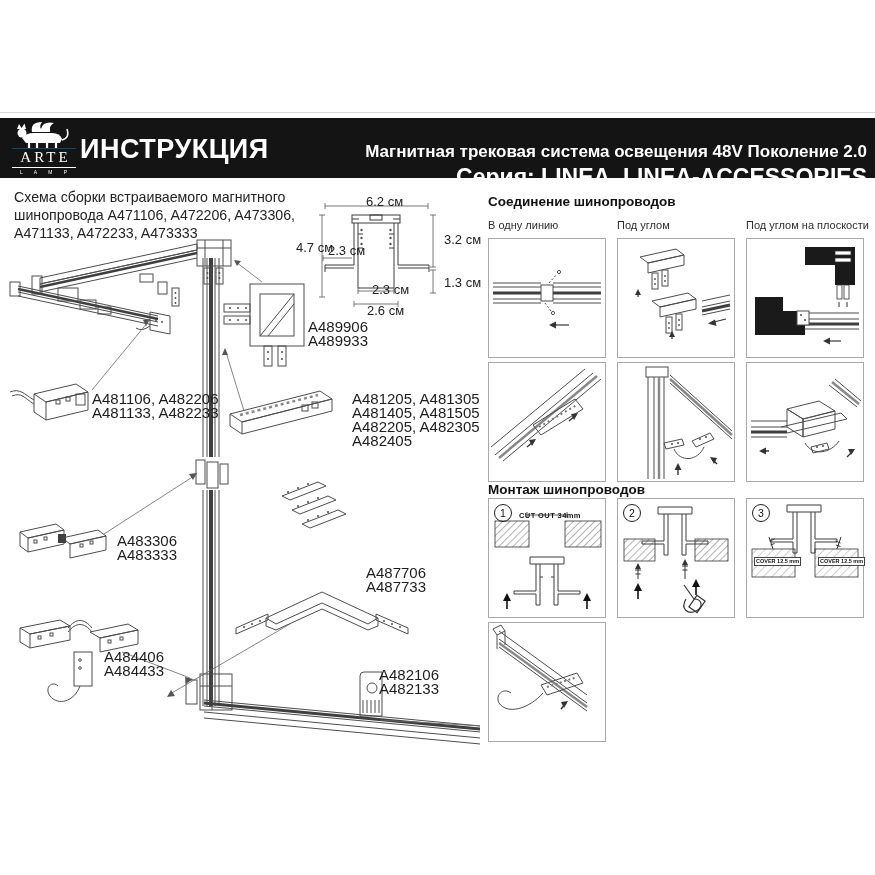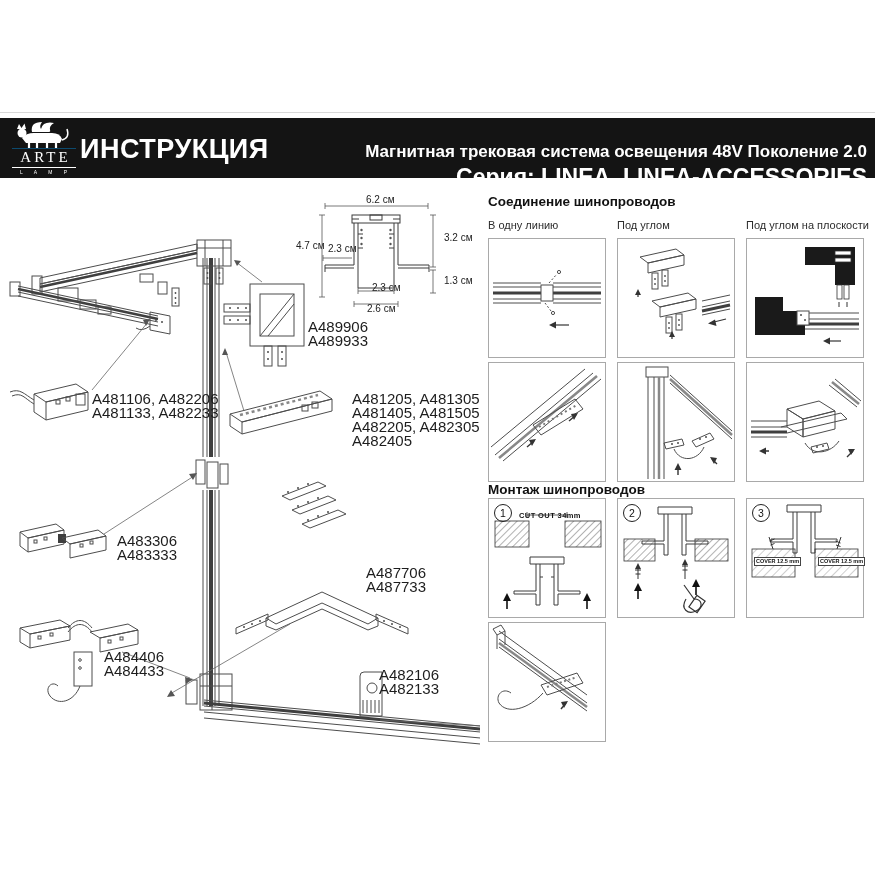--- a/index.html
+++ b/index.html
@@ -11,21 +11,21 @@
   .logo{position:absolute;left:12px;top:2px;width:64px;height:56px;text-align:center;}
   .logo-brand{font-family:"Liberation Serif", serif;font-size:15px;letter-spacing:3px;
               border-top:1px solid #0c4a6e;border-bottom:1px solid #fff;padding:0 0 1px 3px;margin-top:-2px;}
   .logo-sub{font-size:5px;letter-spacing:5px;padding-left:4px;margin-top:1px;}
   .doc-title{position:absolute;left:80px;top:16px;font-size:27px;font-weight:700;letter-spacing:.5px;}
   .hdr-right{position:absolute;right:8px;top:3px;text-align:right;margin-top:21px;}
   .hdr-line1{font-size:17px;font-weight:600;}
   .hdr-line2{font-size:23px;font-weight:700;margin-top:2px;}
   
   .intro{position:absolute;left:14px;top:188px;width:300px;font-size:14.2px;line-height:18px;color:#232323;}
-  .dimlbl{position:absolute;font-size:10px;color:#222;white-space:nowrap;padding-left:8px;}
+  .dimlbl{position:absolute;font-size:13px;color:#222;white-space:nowrap;padding-left:8px;}
   .plabel{position:absolute;font-size:15px;line-height:14px;color:#1d1d1d;white-space:nowrap;}
   
   .sect-title{position:absolute;font-size:13.5px;font-weight:700;color:#111;}
   .col-hdr{position:absolute;font-size:11px;color:#2c2c2c;white-space:nowrap;}
   .panel{position:absolute;width:118px;height:120px;border:1px solid #a9a9a9;background:#fff;box-sizing:border-box;}
   .panel svg{position:absolute;left:0;top:0;}
   .step{position:absolute;left:5px;top:5px;width:16px;height:16px;border:1.2px solid #222;border-radius:50%;
         font-size:10.5px;line-height:16px;text-align:center;color:#111;}
   .cutout{position:absolute;left:30px;top:12px;font-size:7.5px;font-weight:700;color:#111;letter-spacing:.4px;}
   .cover{position:absolute;font-size:5.5px;font-weight:700;color:#111;background:#fff;
@@ -55,20 +55,21 @@
       <div class="logo-brand">ARTE</div>
       <div class="logo-sub">L A M P</div>
     </div>
     <div class="doc-title">ИНСТРУКЦИЯ</div>
     <div class="hdr-right">
       <div class="hdr-line1">Магнитная трековая система освещения 48V Поколение 2.0</div>
       <div class="hdr-line2">Серия: LINEA, LINEA-ACCESSORIES</div>
     </div>
   </div>
 
+  <div class="intro">Схема  сборки встраиваемого магнитного шинопровода A471106, A472206, A473306, A471133, A472233, A473333</div>
 
   <svg style="position:absolute;left:290px;top:192px" width="175" height="125" viewBox="0 0 175 125">
     <g stroke="#555" stroke-width=".8" fill="none">
       <path d="M35 14 H138 M35 11 V17 M138 11 V17"></path>
       <path d="M32 23 V105 M29 23 H35 M29 105 H35"></path>
       <path d="M143 23 V75 M140 23 H146 M140 75 H146"></path>
       <path d="M143 78 V101 M140 78 H146 M140 101 H146"></path>
       <path d="M33 66 H62 M33 63 V69"></path>
       <path d="M68 99 H104 M68 96 V102 M104 96 V102"></path>
       <path d="M64 112 H108 M64 109 V115 M108 109 V115"></path>

